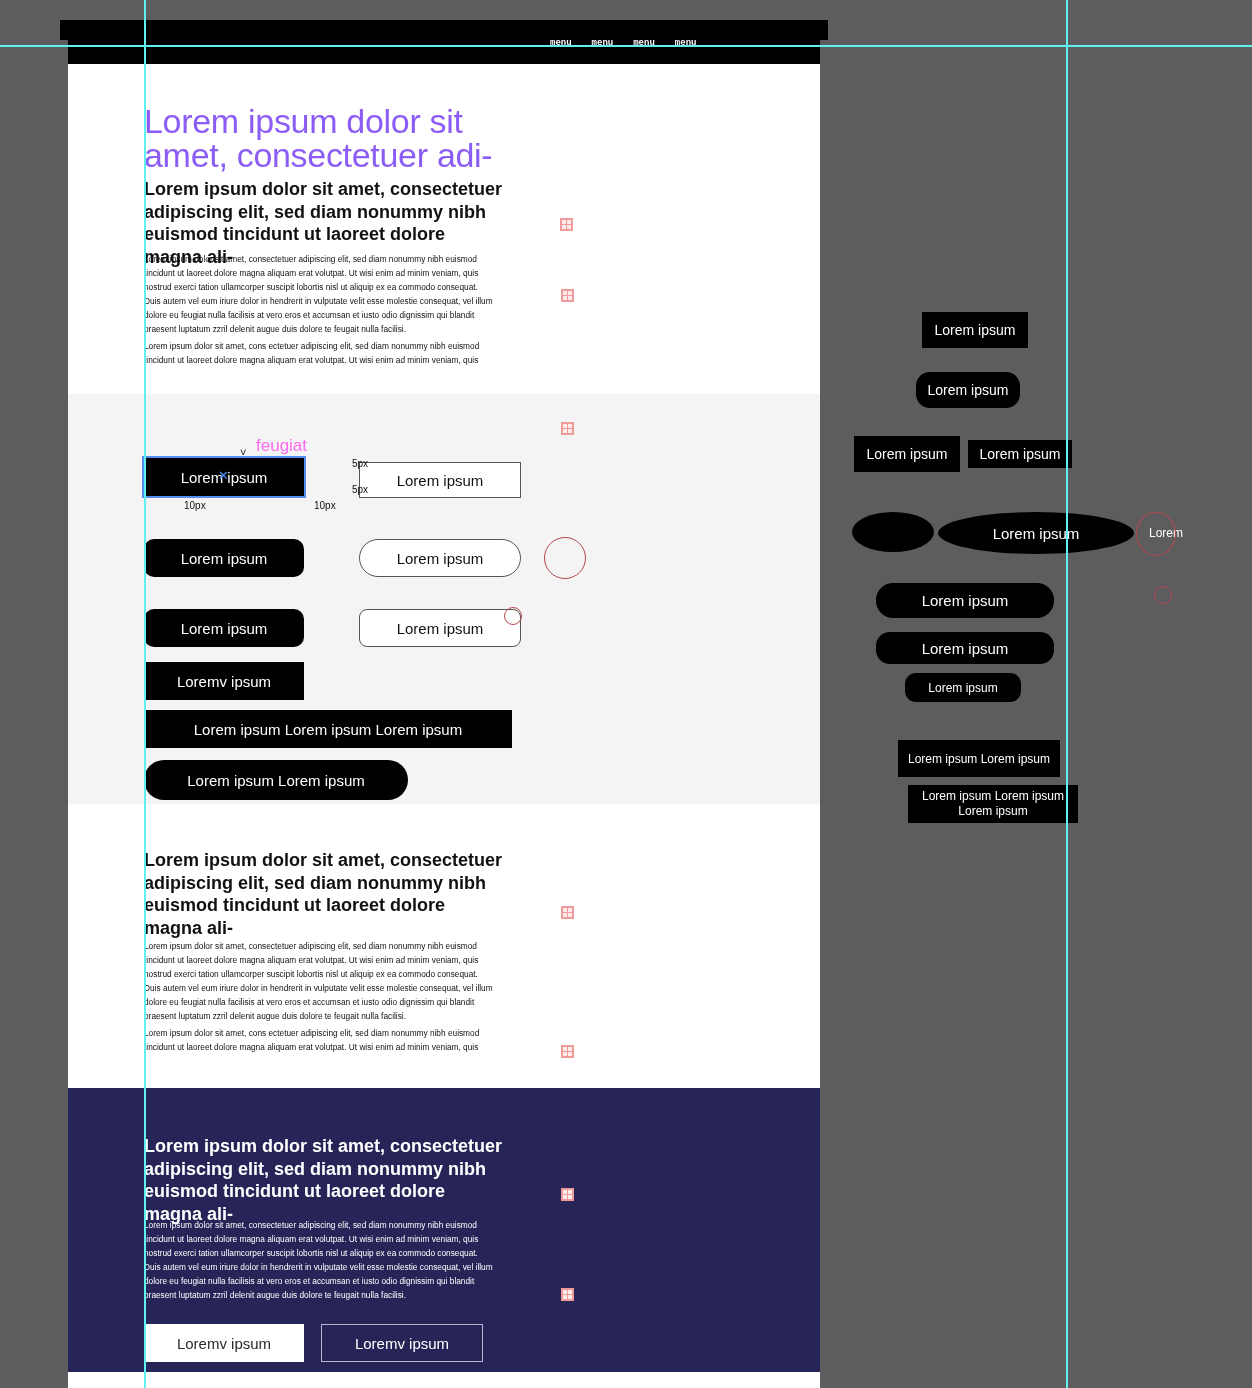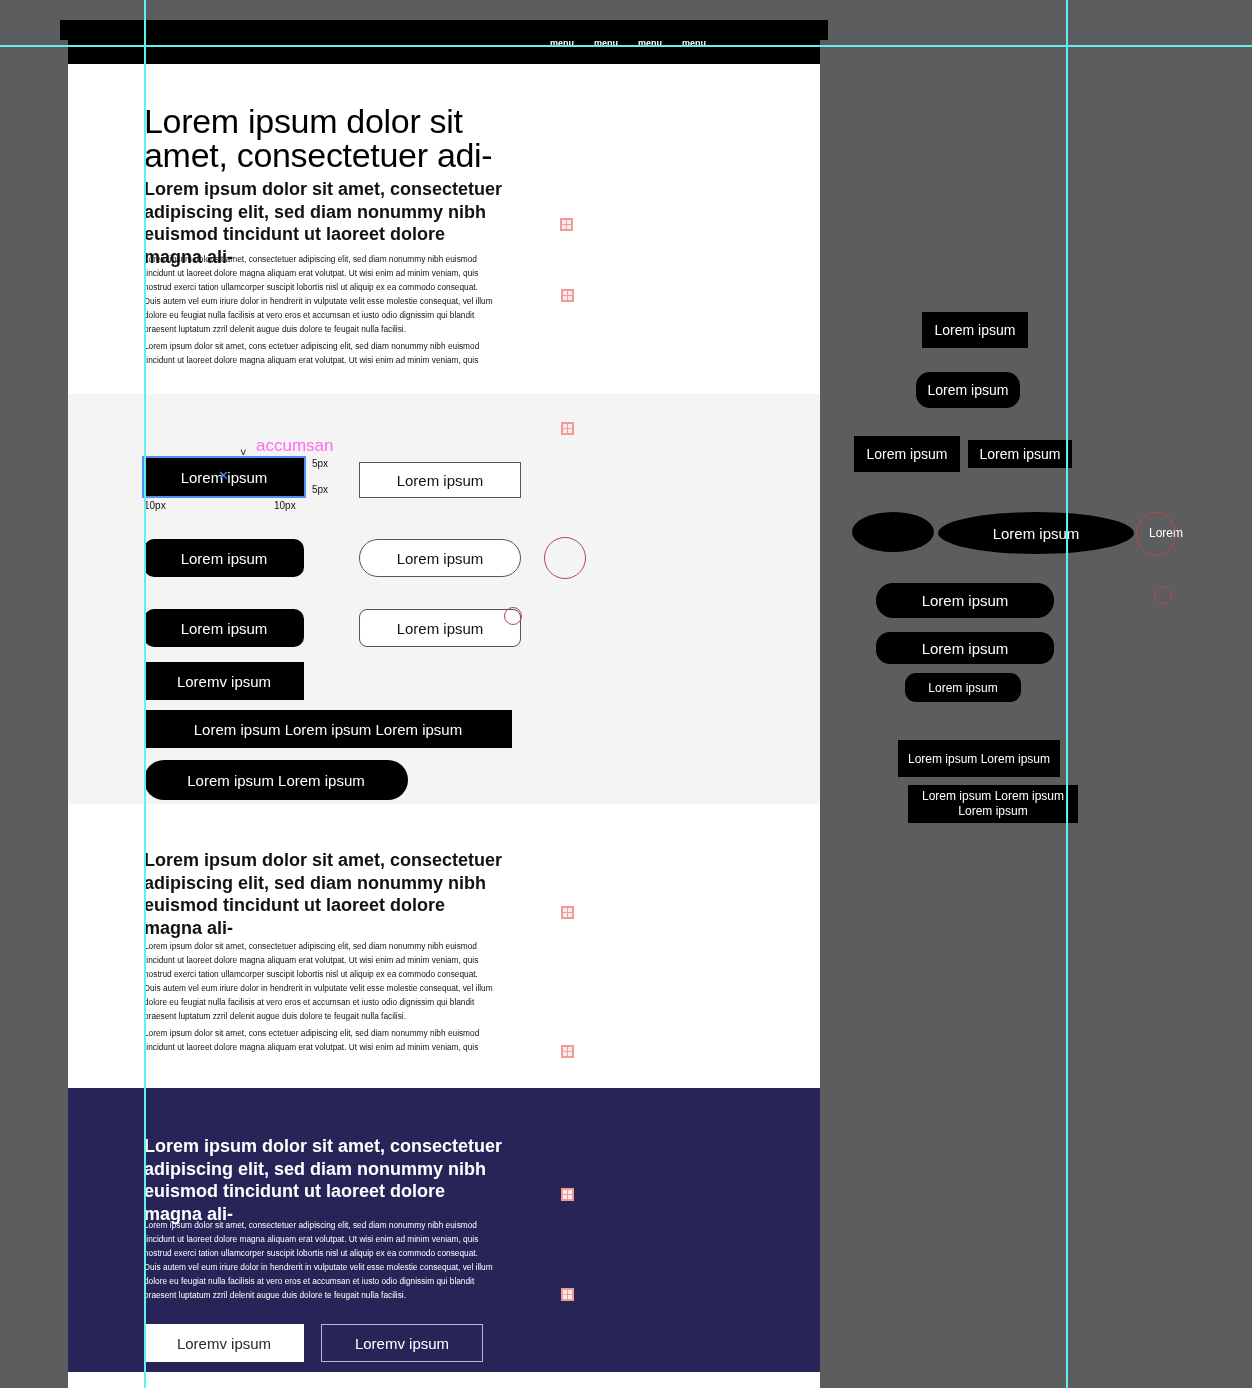--- a/index.html
+++ b/index.html
@@ -12,34 +12,34 @@
   
   .guide-v{position:absolute;top:0;bottom:0;width:2px;background:#5ff0f0;z-index:60;}
   .guide-h{position:absolute;left:0;right:0;height:2px;background:#5ff0f0;z-index:60;}
 
   
   #artboard{position:absolute;left:68px;top:28px;width:752px;height:1360px;background:#ffffff;z-index:5;}
   .topbar-wide{position:absolute;left:60px;top:20px;width:768px;height:20px;background:#000;z-index:6;}
   .topbar{position:absolute;left:68px;top:40px;width:752px;height:24px;background:#000;z-index:6;}
   .menu-row{position:absolute;left:68px;top:36px;width:752px;height:14px;display:flex;gap:20px;
             justify-content:flex-start;padding-left:482px;box-sizing:border-box;z-index:7;}
-  .menu-row span{color:#fff;font-size:9px;font-weight:bold;line-height:14px;}
+  .menu-row span{color:#fff;font-size:9px;font-weight:bold;line-height:14px;font-family:Liberation Mono, monospace;}
 
   
   .sect{position:absolute;left:0;width:752px;box-sizing:border-box;}
   .sect-white1{top:36px;height:330px;background:#fff;}
   .sect-grey{top:366px;height:410px;background:#f4f4f4;}
   .sect-white2{top:776px;height:284px;background:#fff;}
   .sect-purple{top:1060px;height:284px;background:#272458;}
   .sect-white3{top:1344px;height:16px;background:#fff;}
 
   .inner{position:absolute;left:76px;right:0;}
 
   h1.headline{
-    font-size:34px;font-weight:300;line-height:1.0;color:#000000;margin:0;
+    font-size:34px;font-weight:300;line-height:1.0;color:#8b5cf6;margin:0;
     letter-spacing:-0.3px;width:372px;
   }
   .subhead{
     font-size:18px;font-weight:600;line-height:1.25;color:#111;margin:0;width:362px;
   }
   .subhead.on-purple{color:#fff;}
   .body-copy{
     font-size:8.3px;line-height:1.7;color:#111;width:350px;margin:0;
   }
   .body-copy.on-purple{color:#fff;}
@@ -58,21 +58,21 @@
     font-size:15px;color:#fff;background:#000;border:0;box-sizing:border-box;
     font-family:"Liberation Sans", sans-serif;
   }
   .btn-outline{background:#fff;color:#111;border:1px solid #555;}
   .btn-white{background:#fff;color:#2b2b2b;border:0;}
   .btn-ghost{background:transparent;color:#fff;border:1px solid #b9b6cf;}
 
   .sel{outline:2px solid #4f8ef7;outline-offset:0;}
 
   
-  .anno{position:absolute;font-size:10px;color:#111;z-index:30;}
+  .anno{position:absolute;font-size:10px;color:#111;z-index:30;margin-left:40px;}
   .anno-pink{position:absolute;font-size:17px;color:#ff6bf0;z-index:30;}
   .xmark{position:absolute;color:#4f8ef7;font-size:13px;z-index:31;}
   .chev{position:absolute;color:#111;font-size:11px;z-index:31;}
 
   .circ{position:absolute;border:1px solid #b5484e;border-radius:50%;z-index:25;}
 
   
   #scratch{position:absolute;left:840px;top:0;width:412px;height:1388px;z-index:8;}
   .chip{position:absolute;display:flex;align-items:center;justify-content:center;
         background:#000;color:#fff;box-sizing:border-box;text-align:center;
@@ -111,21 +111,21 @@
     <div class="pmark" style="left:493px;top:358px;">
         <i></i>
         <i></i>
         <i></i>
         <i></i>
       </div>
   </div>
 
   <div class="sect sect-grey">
 
-    <div class="anno-pink" style="left:188px;top:42px;">accumsan</div>
+    <div class="anno-pink" style="left:188px;top:42px;">feugiat</div>
     <div class="chev" style="left:172px;top:52px;">˅</div>
 
     <button class="btn sel" style="position:absolute;left:76px;top:64px;width:160px;height:38px;">Lorem ipsum</button>
     <div class="xmark" style="left:150px;top:74px;">✕</div>
 
     <div class="anno" style="left:244px;top:64px;">5px</div>
     <div class="anno" style="left:244px;top:90px;">5px</div>
     <div class="anno" style="left:76px;top:106px;">10px</div>
     <div class="anno" style="left:206px;top:106px;">10px</div>
 

